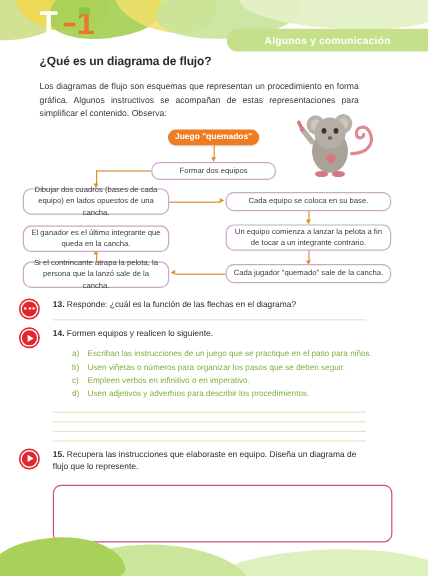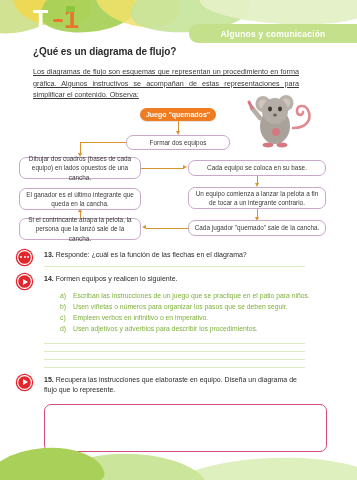--- a/index.html
+++ b/index.html
@@ -33,21 +33,21 @@
     background:#c4e08a;border-radius:9px 0 0 9px;
     display:flex;align-items:center;justify-content:center;
   }
   .subject-band span{color:#ffffff;font-size:8.5px;font-weight:700;letter-spacing:.2px;}
 
   
   .content{position:absolute;left:0;top:46px;width:327px;}
   h1.qtitle{margin:0;padding:0 0 0 33px;font-size:10px;font-weight:700;color:#2b2b2b;letter-spacing:-.1px;}
   p.intro{
     margin:9px 0 0 0;padding:0 28px 0 33px;
-    font-size:7.2px;line-height:1.62;color:#3a3a3a;text-align:justify;text-decoration:underline;
+    font-size:7.2px;line-height:1.62;color:#3a3a3a;text-align:justify;
   }
 
   
   .flow{position:relative;width:357px;height:133px;margin-top:7px;}
   .pill{
     position:absolute;background:#f07c22;color:#fff;border-radius:9px;
     font-size:7px;font-weight:700;display:flex;align-items:center;justify-content:center;
     box-shadow:0 1px 1px rgba(0,0,0,.12);
   }
   .node{

